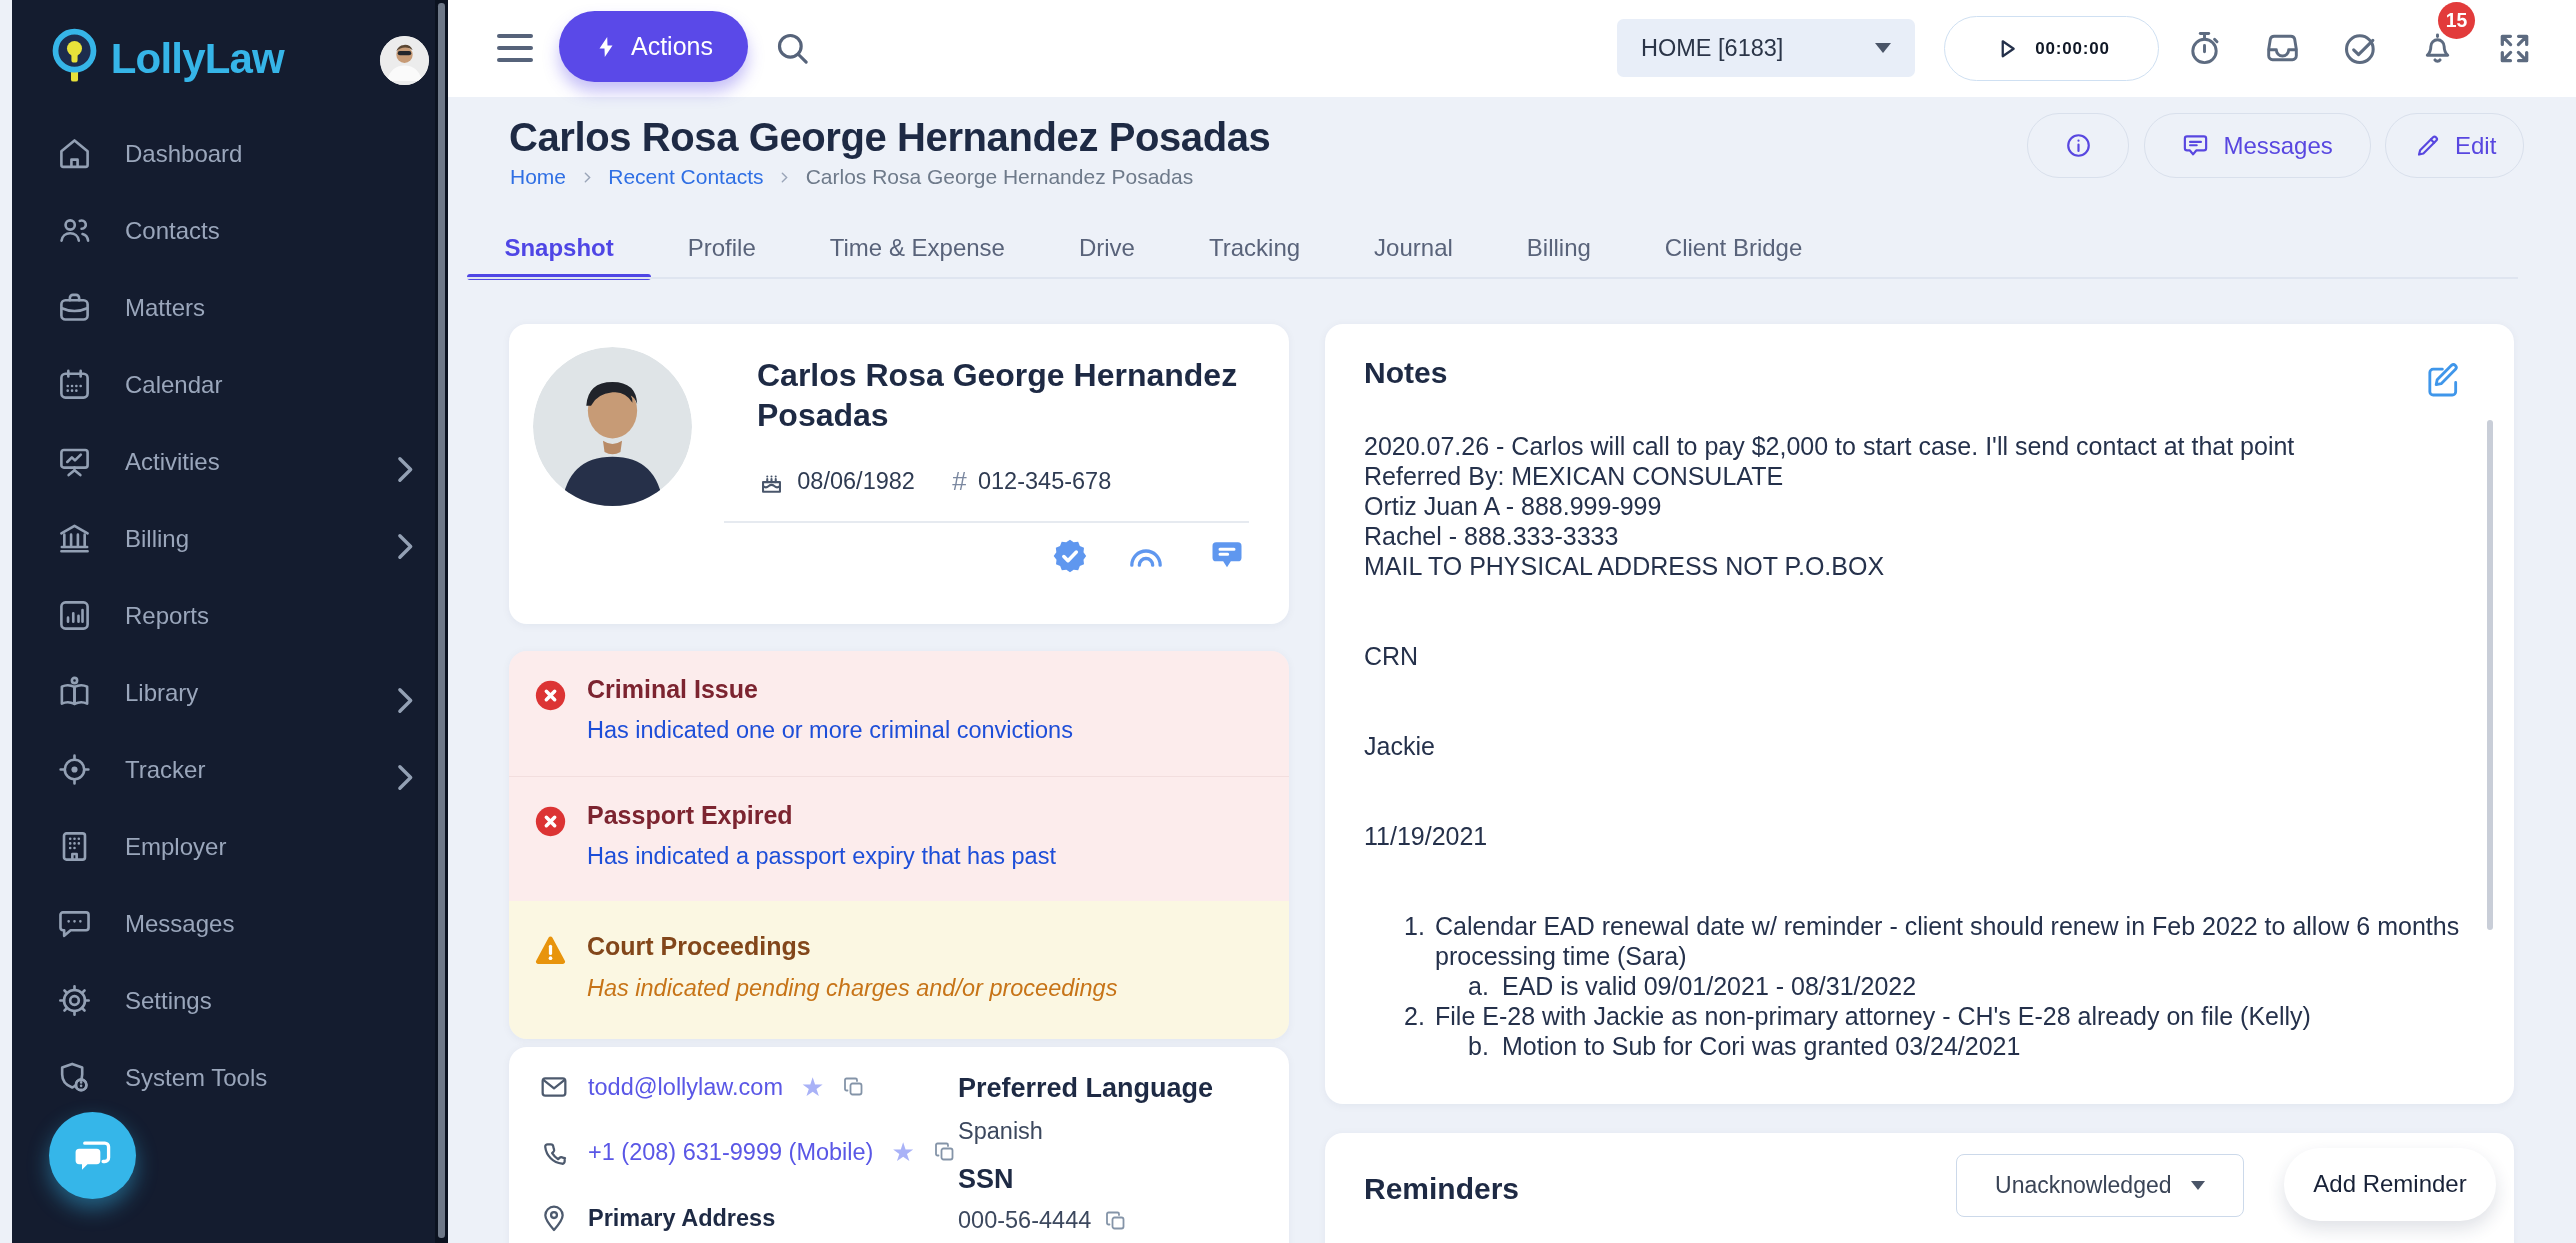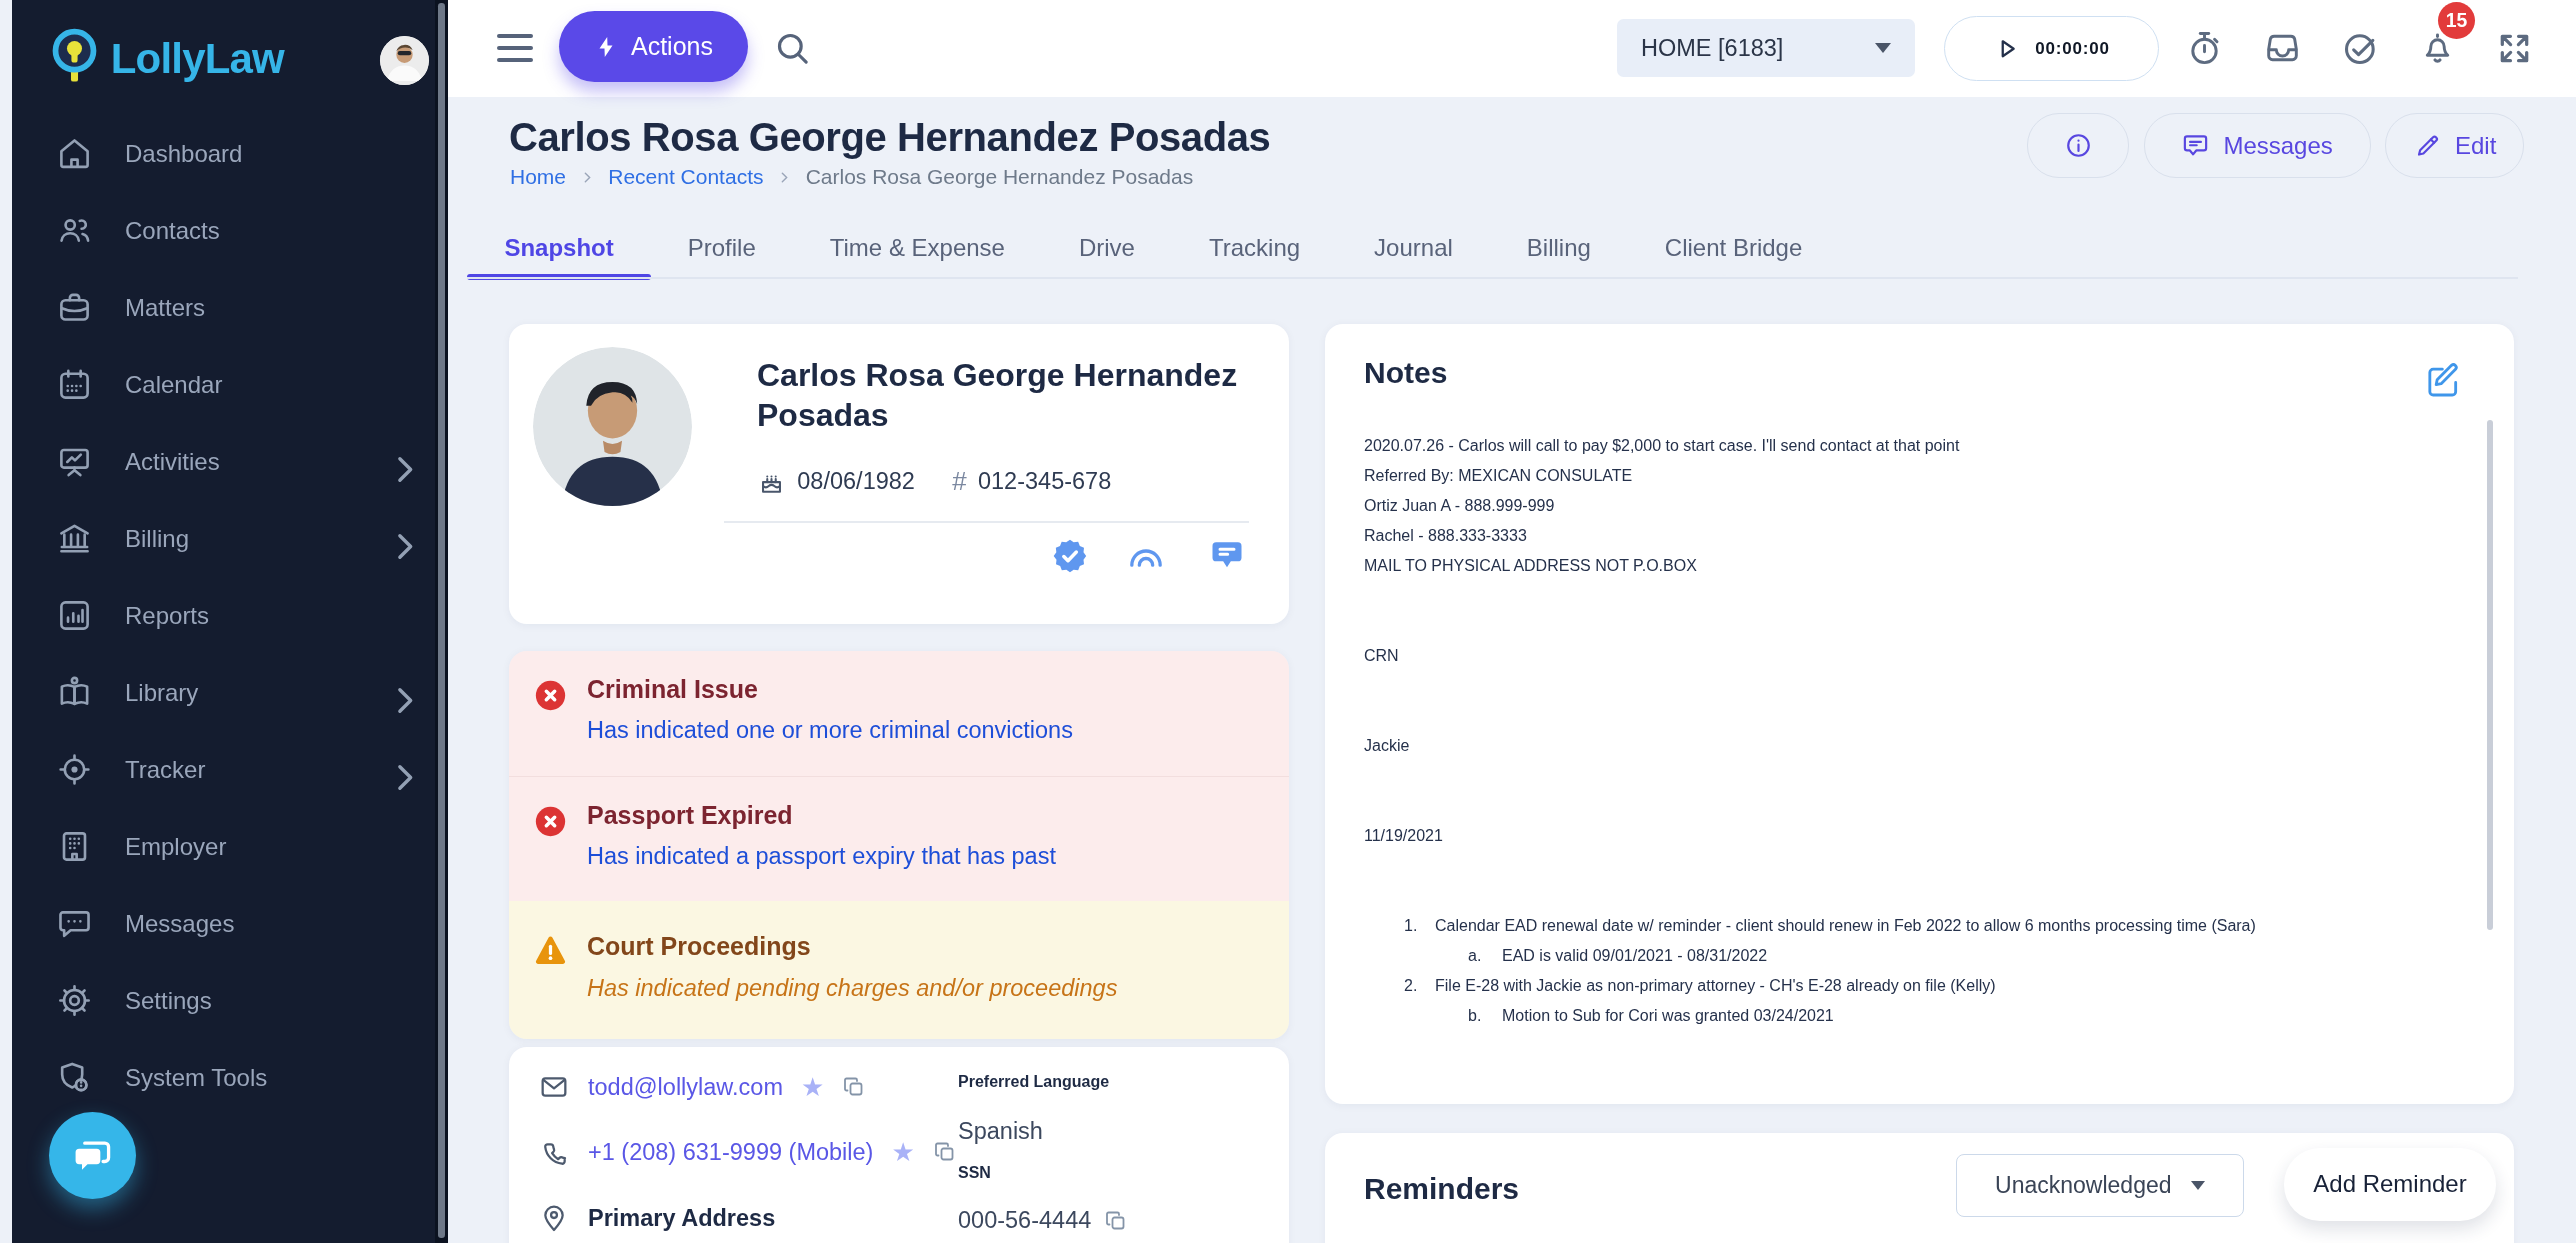--- a/index.html
+++ b/index.html
@@ -89,28 +89,28 @@
   .alert-warn .alert-title { color:#82461a; top:31px; }
   .alert-warn .alert-desc { color:#c77418; top:74px;font-style:italic; }
 
   
   .contact-card { left:61px; top:950px; width:780px; height:291px; }
   .c-row { position:absolute; left:29px; display:flex; align-items:center; gap:18px; font-size:23.5px; }
   .c-row svg { width:32px; height:32px; color:#4d5a6e; flex:none; }
   .c-link { color:#5a57e6; cursor:pointer; }
   .star { color:#a9b2f7; font-size:26px; cursor:pointer; }
   .copy-ic { width:24px !important; height:24px !important; color:#8494a8 !important; cursor:pointer; }
-  .c-label { position:absolute; left:449px; font-size:16px; font-weight:700; color:#1e2a44; }
+  .c-label { position:absolute; left:449px; font-size:27px; font-weight:700; color:#1e2a44; }
   .c-value { position:absolute; left:449px; font-size:23.5px; color:#3c485e; display:flex; align-items:center; gap:13px; }
 
   
   .notes-card { left:877px; top:227px; width:1189px; height:780px; }
   .card-title { position:absolute; left:39px; top:32px; font-size:30px; font-weight:700; color:#1e2a44; }
   .notes-edit { position:absolute; right:50px; top:36px; width:40px; height:40px; color:#3f96ea; cursor:pointer; }
-  .notes-body { position:absolute; left:39px; top:107px; width:1101px; font-size:16px; color:#25314b; line-height:30px; }
+  .notes-body { position:absolute; left:39px; top:107px; width:1101px; font-size:25px; color:#25314b; line-height:30px; }
   .nline { min-height:30px; }
   .nli { display:flex; padding-left:40px; }
   .nli .m { width:31px; flex:none; }
   .nsub { display:flex; padding-left:104px; }
   .nsub .m { width:34px; flex:none; }
   .notes-scrollbar { position:absolute; right:21px; top:96px; width:6.5px; height:510px; background:#c9ced8; border-radius:3.2px; }
 
   
   .reminders-card { left:877px; top:1036px; width:1189px; height:207px; }
   .rem-filter { position:absolute; left:631px; top:21px; width:288px; height:63px; border:1.6px solid #ccd9ea; border-radius:8px;

